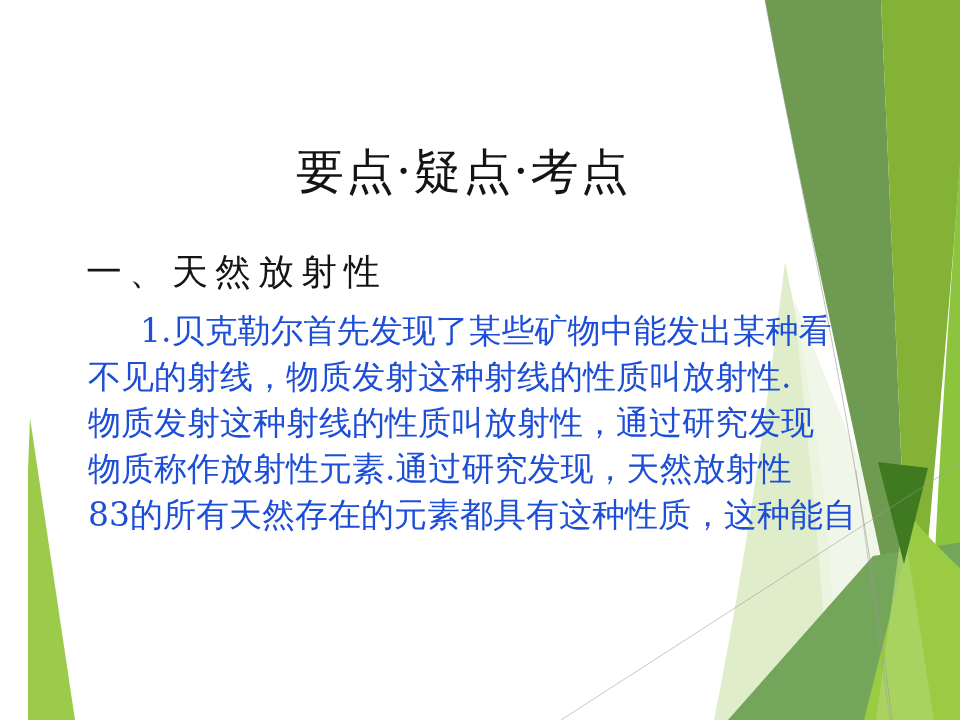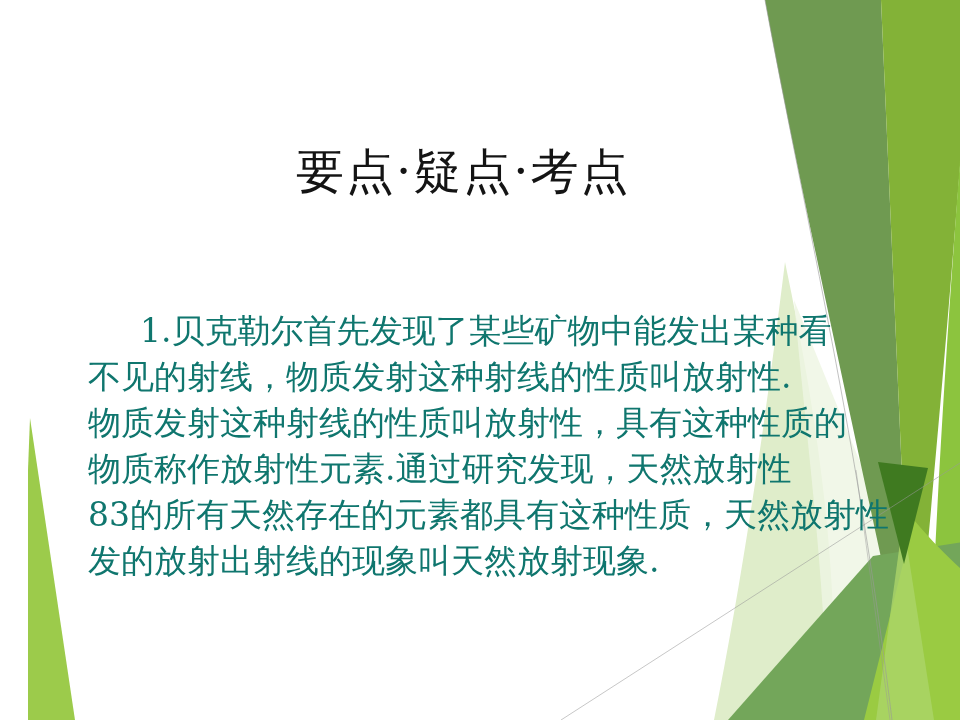--- a/index.html
+++ b/index.html
@@ -13,21 +13,21 @@
     position:absolute;left:268px;top:140px;margin:0;
     font-size:48px;font-weight:400;color:#141414;letter-spacing:2px;
     white-space:nowrap;
   }
   .heading{
     position:absolute;left:58px;top:248px;
     font-size:36px;color:#141414;letter-spacing:7px;white-space:nowrap;
   }
   .para{
     position:absolute;left:60px;top:308px;width:745px;
-    font-size:33px;line-height:46px;color:#0f766e;
+    font-size:33px;line-height:46px;color:#1d4ed8;
   }
   .para .line{white-space:nowrap;}
   .para .line.indent{text-indent:52px;}
 </style>
 </head>
 <body>
 
 <div class="slide">
 
   <svg class="decor" viewBox="0 0 960 720" aria-hidden="true">
@@ -46,23 +46,23 @@
 
     <path d="M2,418 L47,720 L0,720 L0,470 Z" fill="#9CCB4B"></path>
 
     <path fill="none" stroke-width="1" opacity="0.6" d="M737,0 C780,230 830,440 864,720" stroke="#999999"></path>
     <line x1="960" y1="445" x2="533" y2="720" stroke-width="1" opacity="0.55" stroke="#999999"></line>
     <line x1="828" y1="470" x2="862" y2="720" stroke-width="1" opacity="0.45" stroke="#999999"></line>
   </svg>
 
   <h1 class="title">要点·疑点·考点</h1>
 
+  <div class="heading">一、天然放射性</div>
 
   <div class="para">
     <div class="line indent">1.贝克勒尔首先发现了某些矿物中能发出某种看</div>
     <div class="line">不见的射线，物质发射这种射线的性质叫放射性.</div>
-    <div class="line">物质发射这种射线的性质叫放射性，具有这种性质的</div>
+    <div class="line">物质发射这种射线的性质叫放射性，通过研究发现</div>
     <div class="line">物质称作放射性元素.通过研究发现，天然放射性</div>
-    <div class="line">83的所有天然存在的元素都具有这种性质，天然放射性</div>
-    <div class="line">发的放射出射线的现象叫天然放射现象.</div>
+    <div class="line">83的所有天然存在的元素都具有这种性质，这种能自</div>
   </div>
 
 </div>
 
 </body></html>

